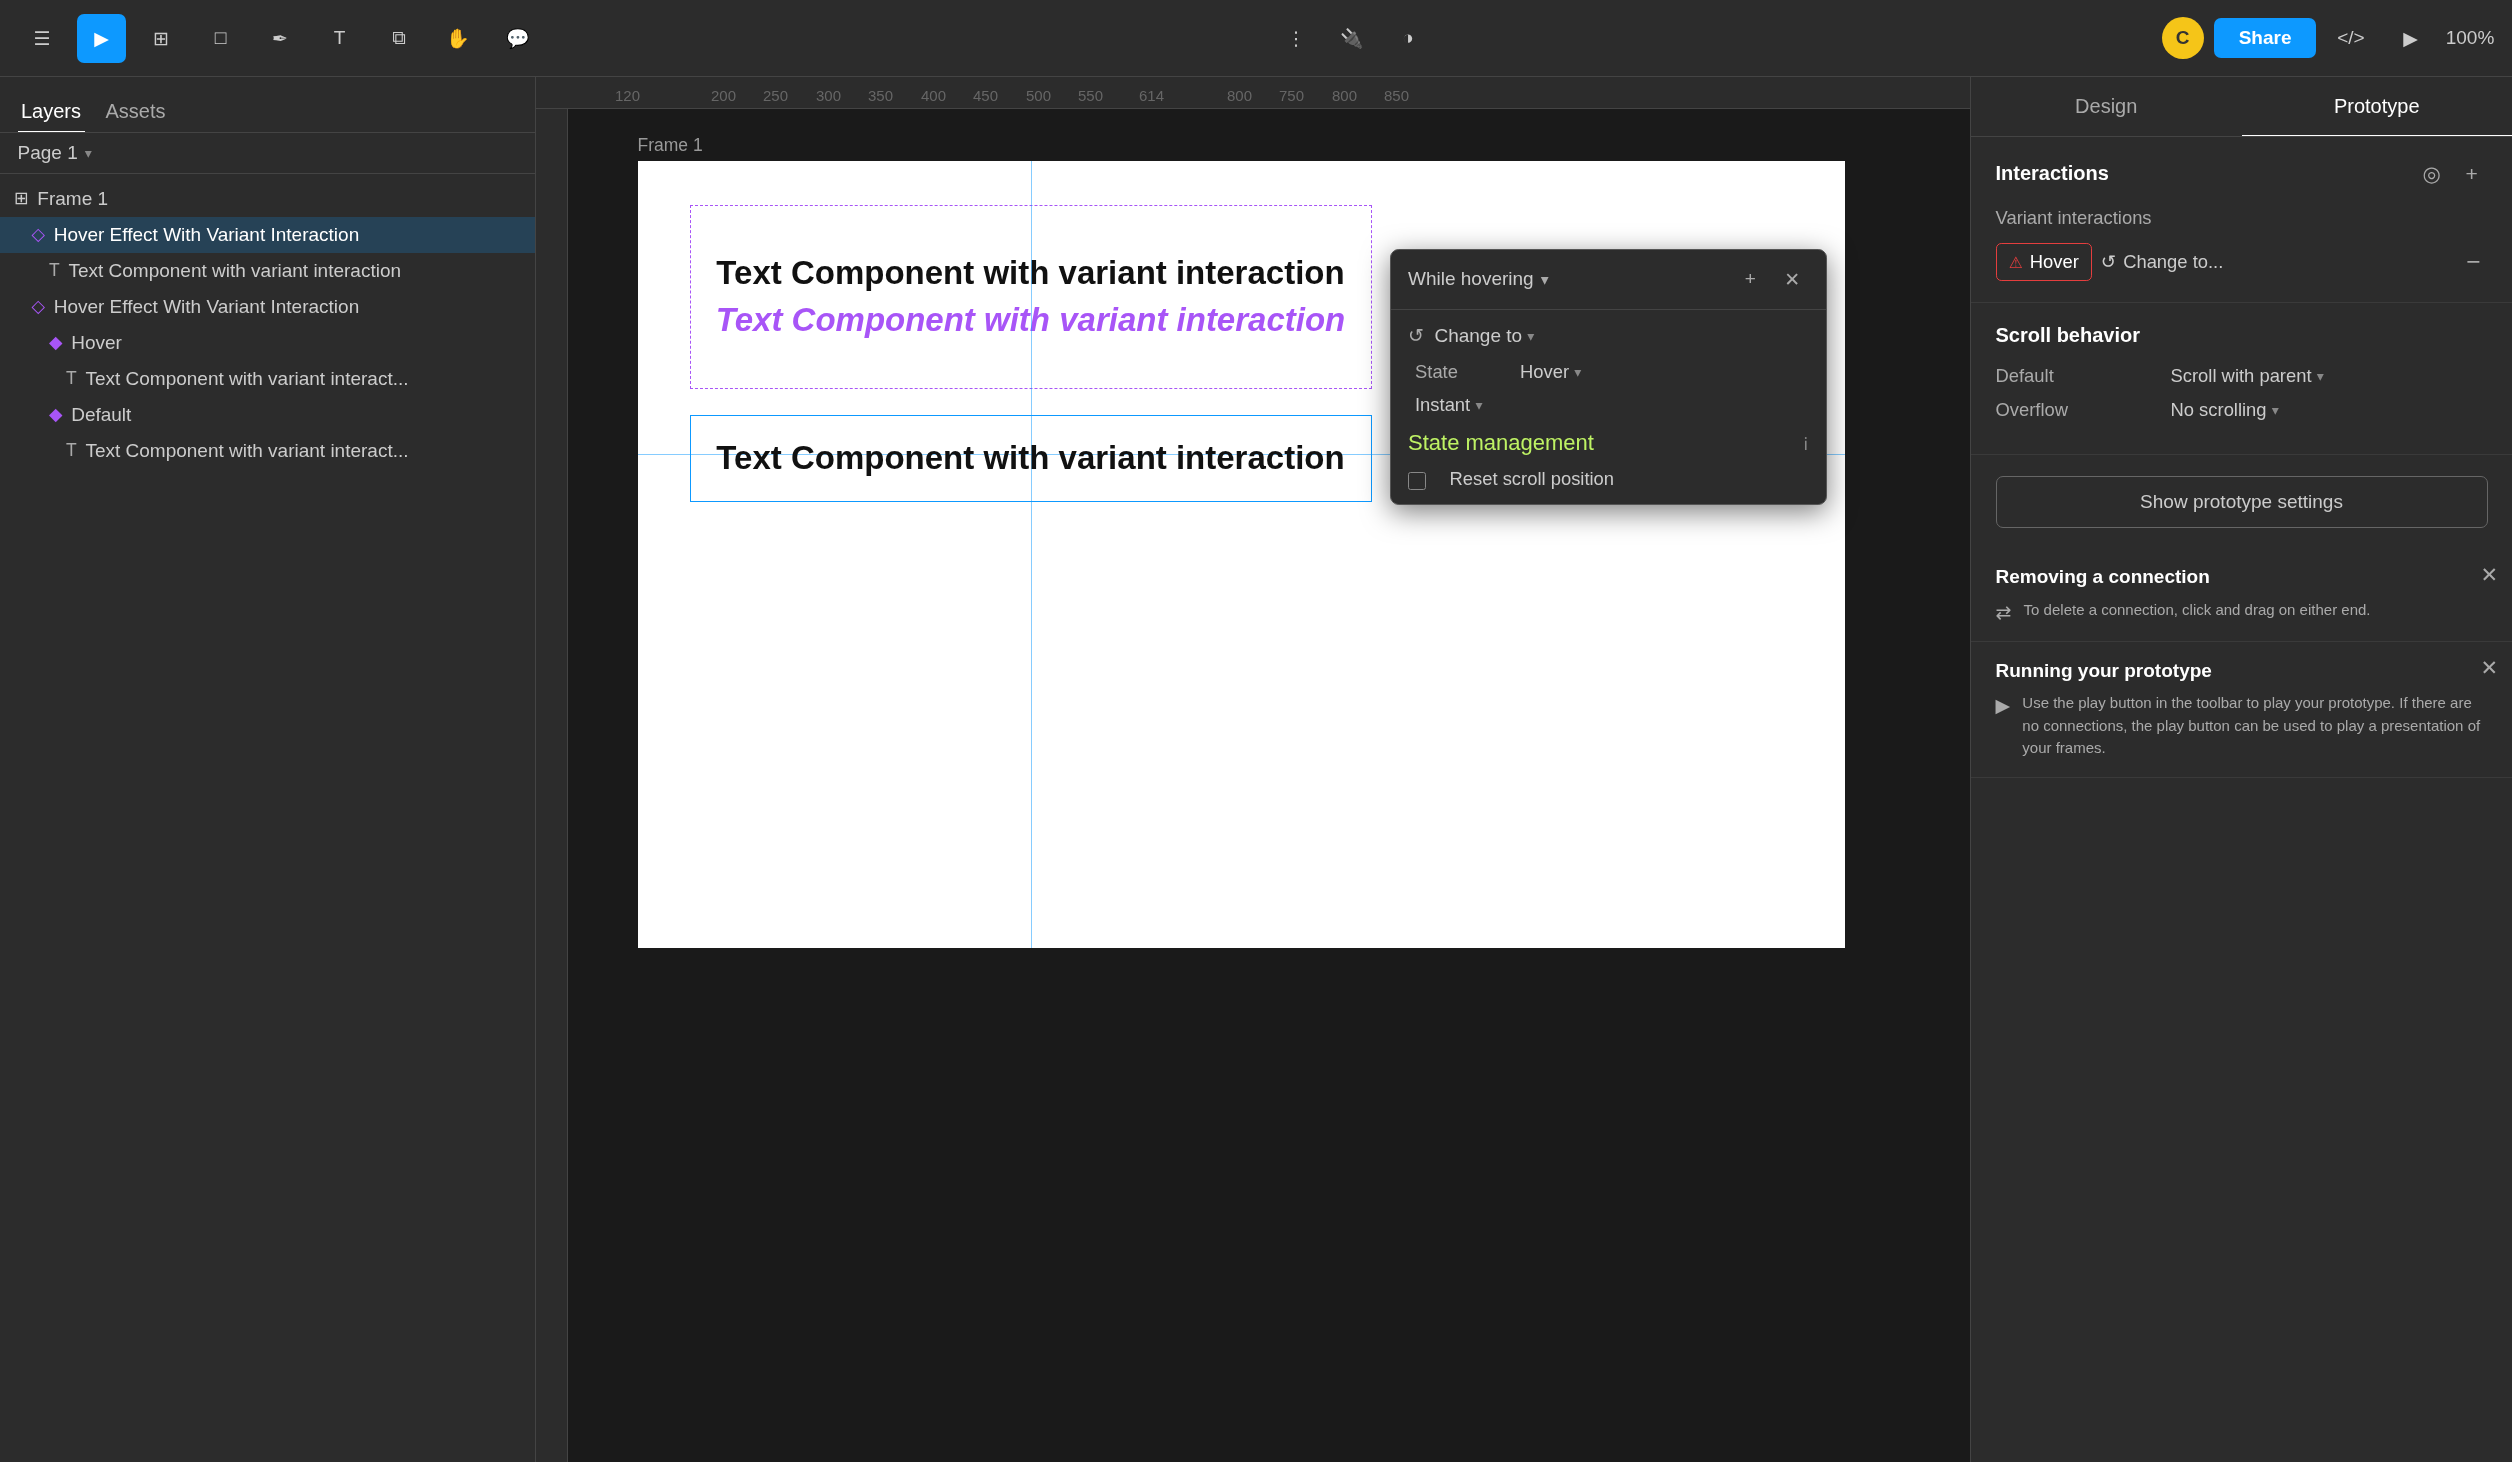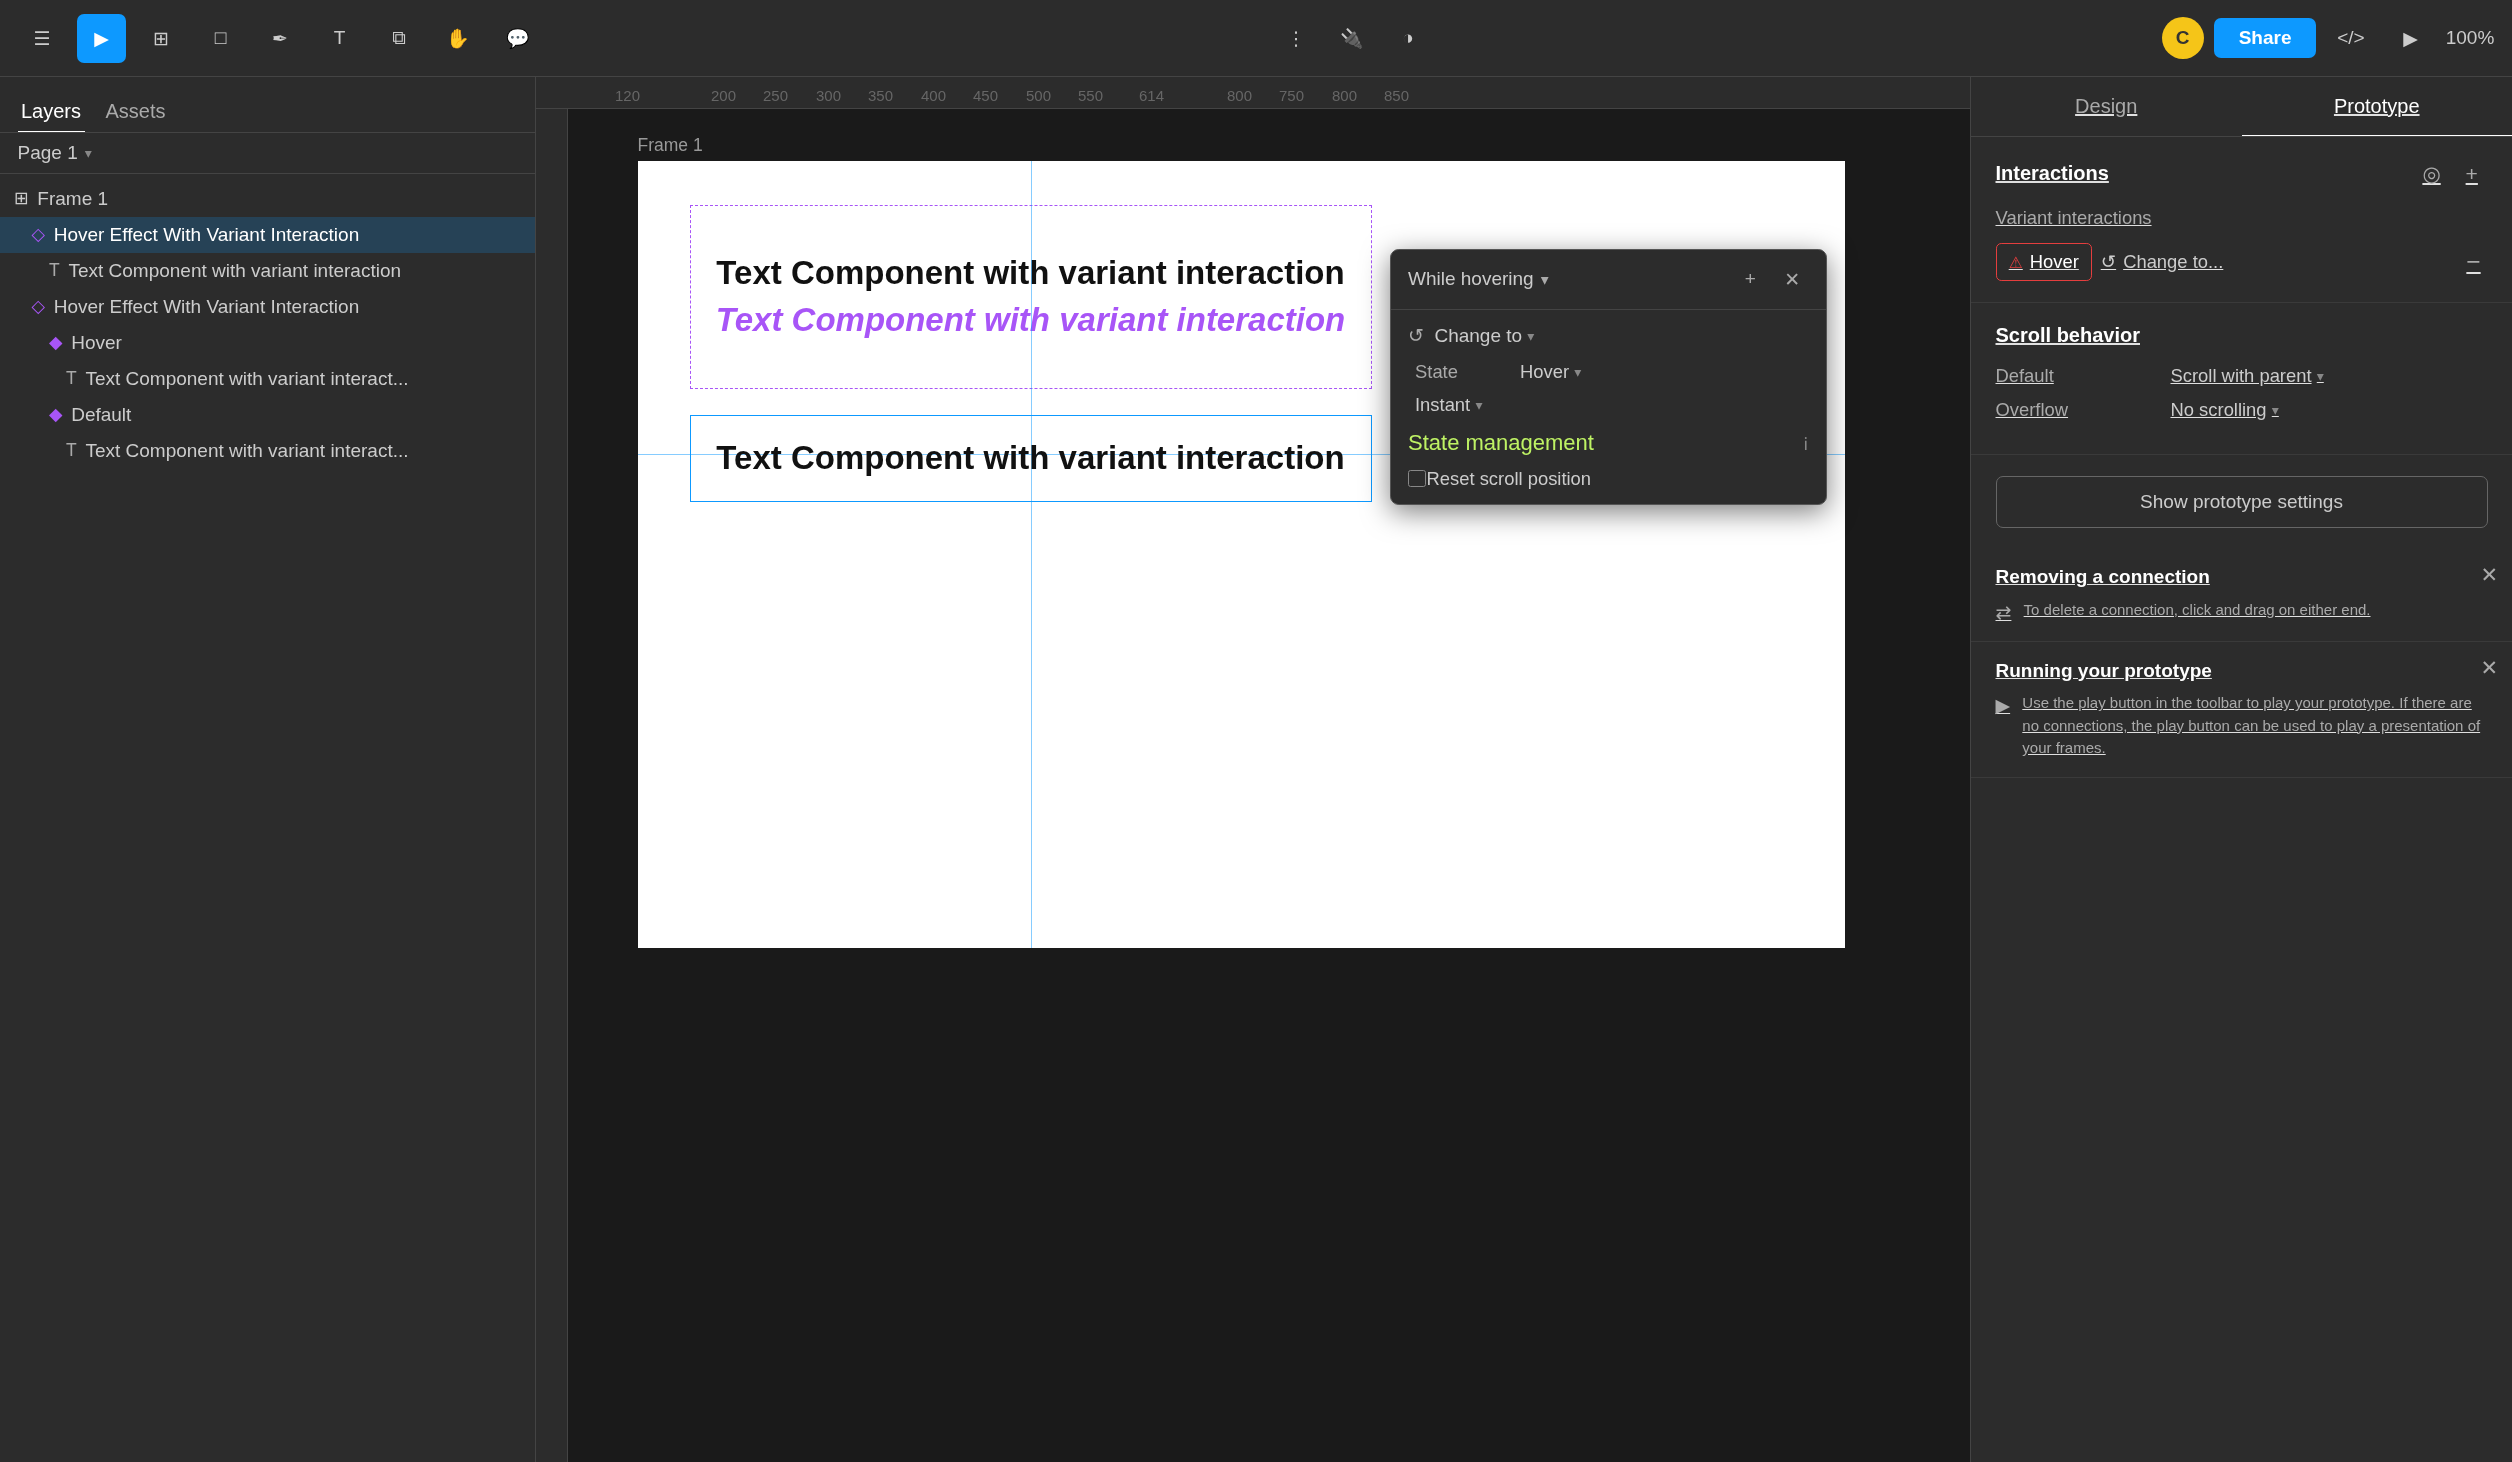--- a/index.html
+++ b/index.html
@@ -298,40 +298,39 @@
     }
     .popup-state-mgmt {
       display: flex;
       align-items: center;
       margin-bottom: 12.2px;
     }
     .popup-state-mgmt-label { font-size: 22px; color: #bef264; flex: 1; }
     .popup-info-icon { font-size: 17.5px; color: #888; cursor: pointer; }
     .popup-checkbox-row {
       display: flex;
-      align-items: center;
-      gap: 1px;
+      align-items: flex-end;
+      gap: 24px;
     }
     .popup-checkbox {
       width: 17.5px; height: 17.5px;
       border: 1.3px solid #888;
       border-radius: 2.6px;
       background: transparent;
       cursor: pointer;
     }
     .popup-checkbox-label { font-size: 18.4px; color: #ccc; }
 
     
     .right-panel {
       width: 542px;
       background: #2c2c2c;
       border-left: 0.9px solid #444;
       flex-shrink: 0;
       overflow-y: auto;
-      text-decoration: underline;
     }
     .right-panel-tabs {
       display: flex;
       border-bottom: 0.9px solid #444;
     }
     .right-panel-tab {
       flex: 1;
       text-align: center;
       padding: 17.5px 8.7px;
       font-size: 20px;

